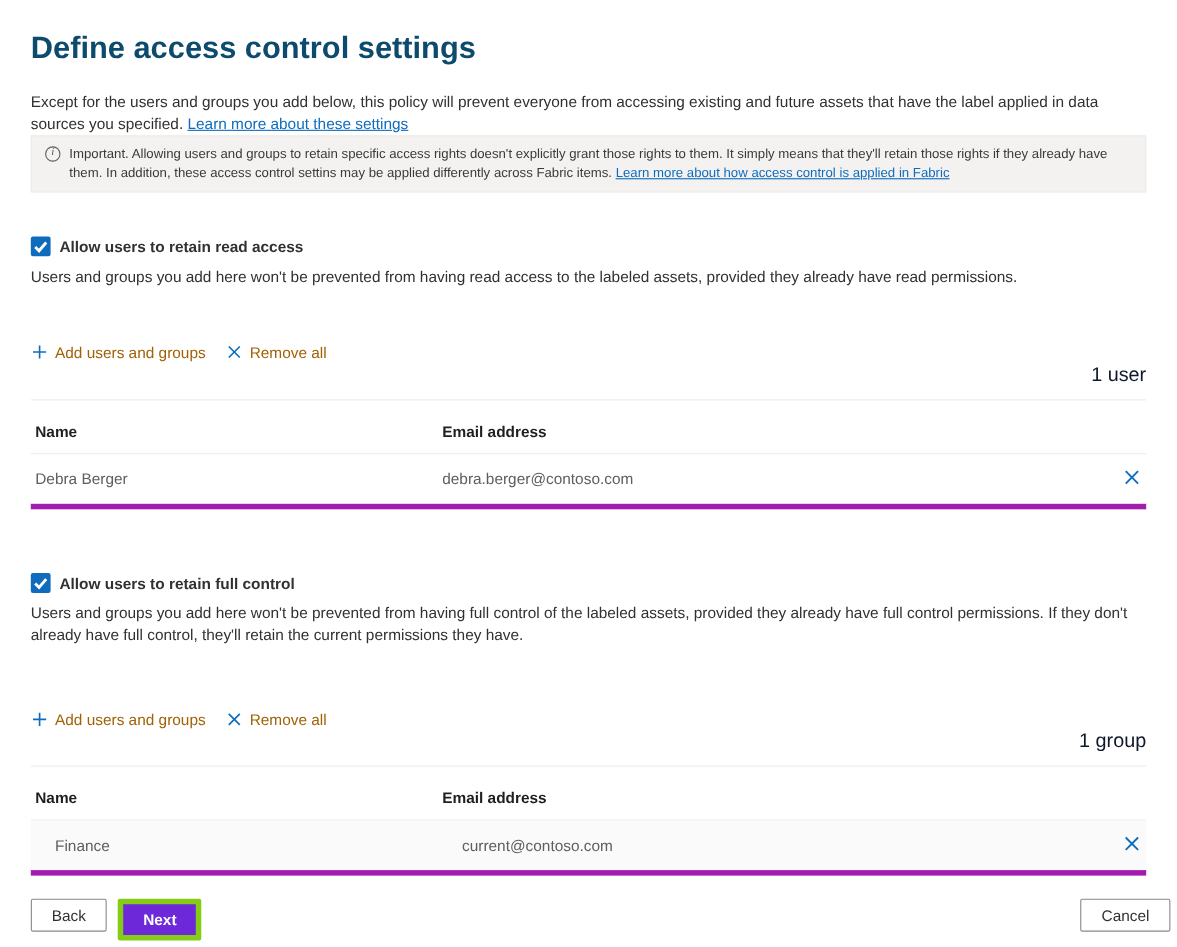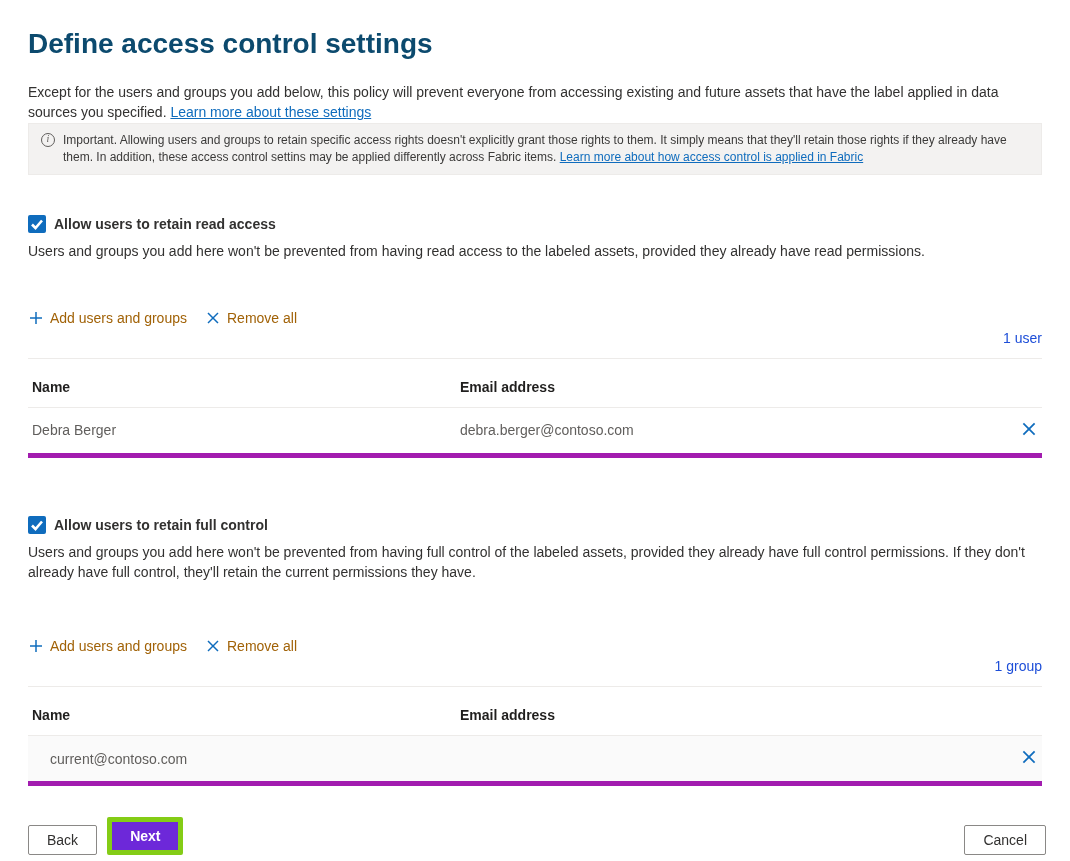--- a/index.html
+++ b/index.html
@@ -84,22 +84,22 @@
     .toolbar {
       display: flex;
       align-items: center;
       gap: 18px;
       border-bottom: 1px solid #edebe9;
       padding-bottom: 12px;
       margin-bottom: 0;
     }
     .toolbar .count {
       margin-left: auto;
-      font-size: 14px;
-      color: #1d4ed8;
+      font-size: 18px;
+      color: #0f172a;
       margin-top: 40px;
     }
     .link-btn {
       display: inline-flex;
       align-items: center;
       gap: 6px;
       color: #a16207;
       font-size: 14px;
       background: none;
       border: none;
@@ -109,21 +109,21 @@
     .link-btn svg { stroke: #0f6cbd; stroke-width: 1.5; fill: none; }
     .ico { width: 16px; height: 16px; flex-shrink: 0; }
     .tbl-header {
       display: flex;
       padding: 20px 4px 12px;
       border-bottom: 1px solid #edebe9;
       font-size: 14px;
       font-weight: 600;
       color: #201f1e;
     }
-    .col-name { width: 428px; }
+    .col-name { width: 370px; }
     .col-email { flex: 1; }
     .col-act { width: 40px; }
     .tbl-row {
       display: flex;
       align-items: center;
       padding: 12px 4px;
       border-bottom: 5px solid #a21caf;
       font-size: 14px;
       color: #605e5c;
     }
@@ -132,24 +132,24 @@
     .row-x {
       display: inline-flex;
       cursor: pointer;
       color: #0f6cbd;
     }
     .row-x svg { stroke: #0f6cbd; stroke-width: 1.5; fill: none; width: 18px; height: 18px; }
     .section-gap { height: 18px; }
     .footer {
       position: absolute;
       left: 28px;
-      right: 24px;
+      right: 6px;
       bottom: 6px;
       display: flex;
-      align-items: flex-end;
+      align-items: flex-start;
       gap: 10px;
     }
     .btn {
       padding: 6px 18px;
       font-size: 14px;
       border-radius: 2px;
       cursor: pointer;
       font-family: inherit;
     }
     .btn-default {
@@ -264,20 +264,21 @@
   <span class="count">1 group</span>
 </div>
 
 <div class="tbl-header">
   <div class="col-name">Name</div>
   <div class="col-email">Email address</div>
   <div class="col-act"></div>
 </div>
 
 <div class="tbl-row alt">
+  <div class="col-name" style="padding-left:18px">Finance</div>
   <div class="col-email" style="padding-left:18px">current@contoso.com</div>
   <div class="col-act">
     <span class="row-x">
       <svg viewBox="0 0 16 16">
           <line x1="3" y1="3" x2="13" y2="13"></line>
           <line x1="13" y1="3" x2="3" y2="13"></line>
         </svg>
     </span>
   </div>
 </div>

